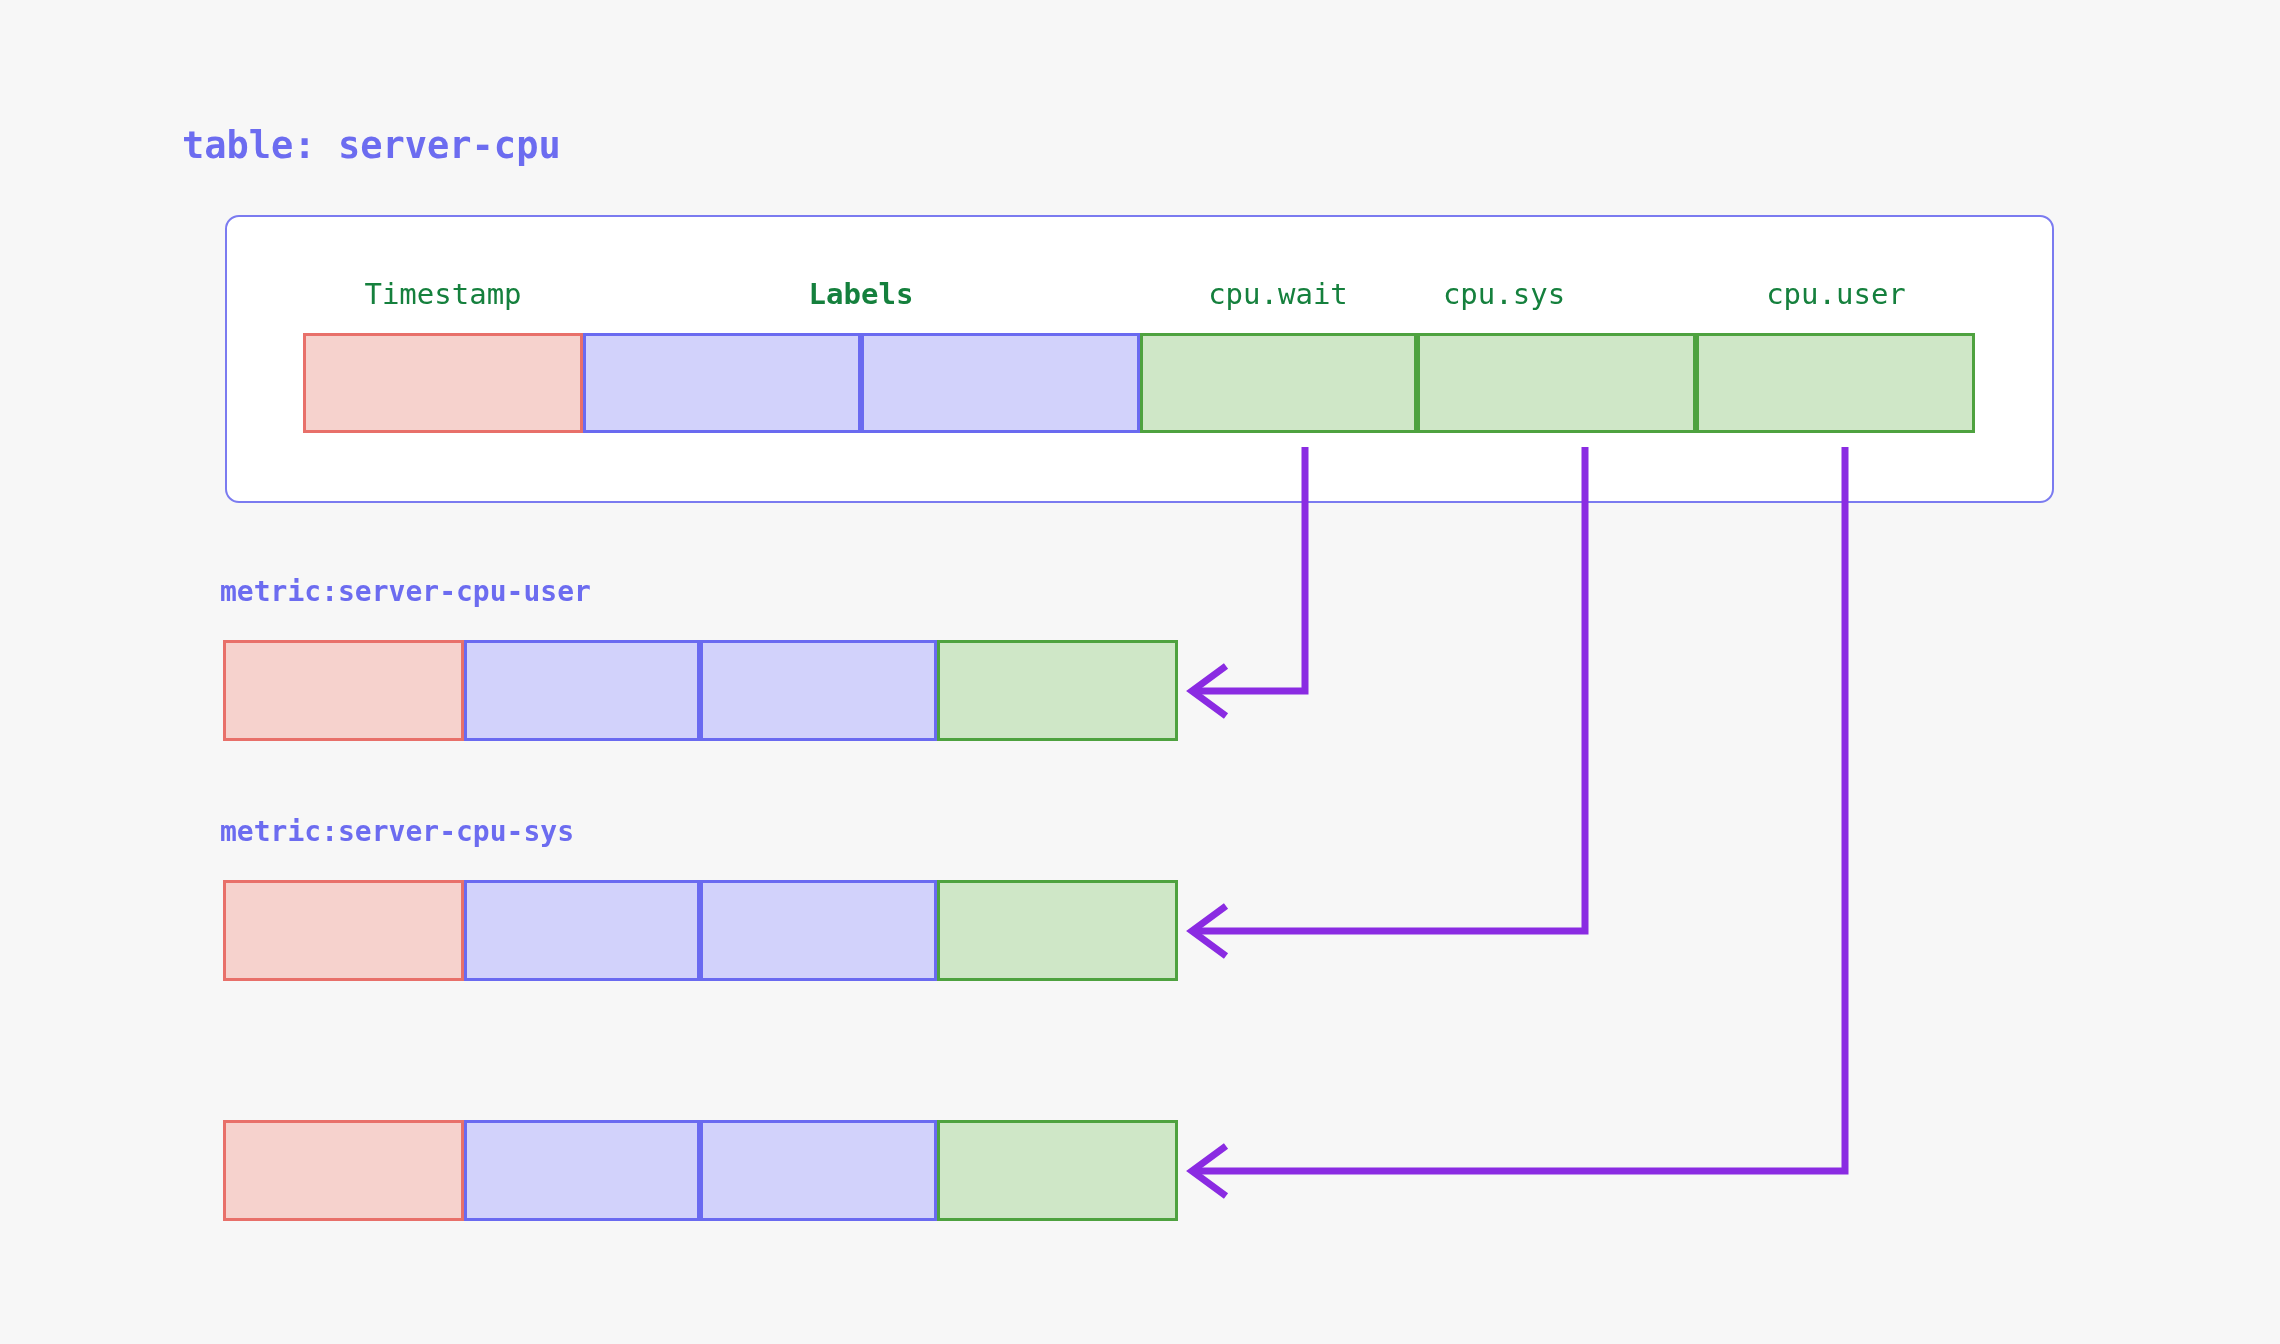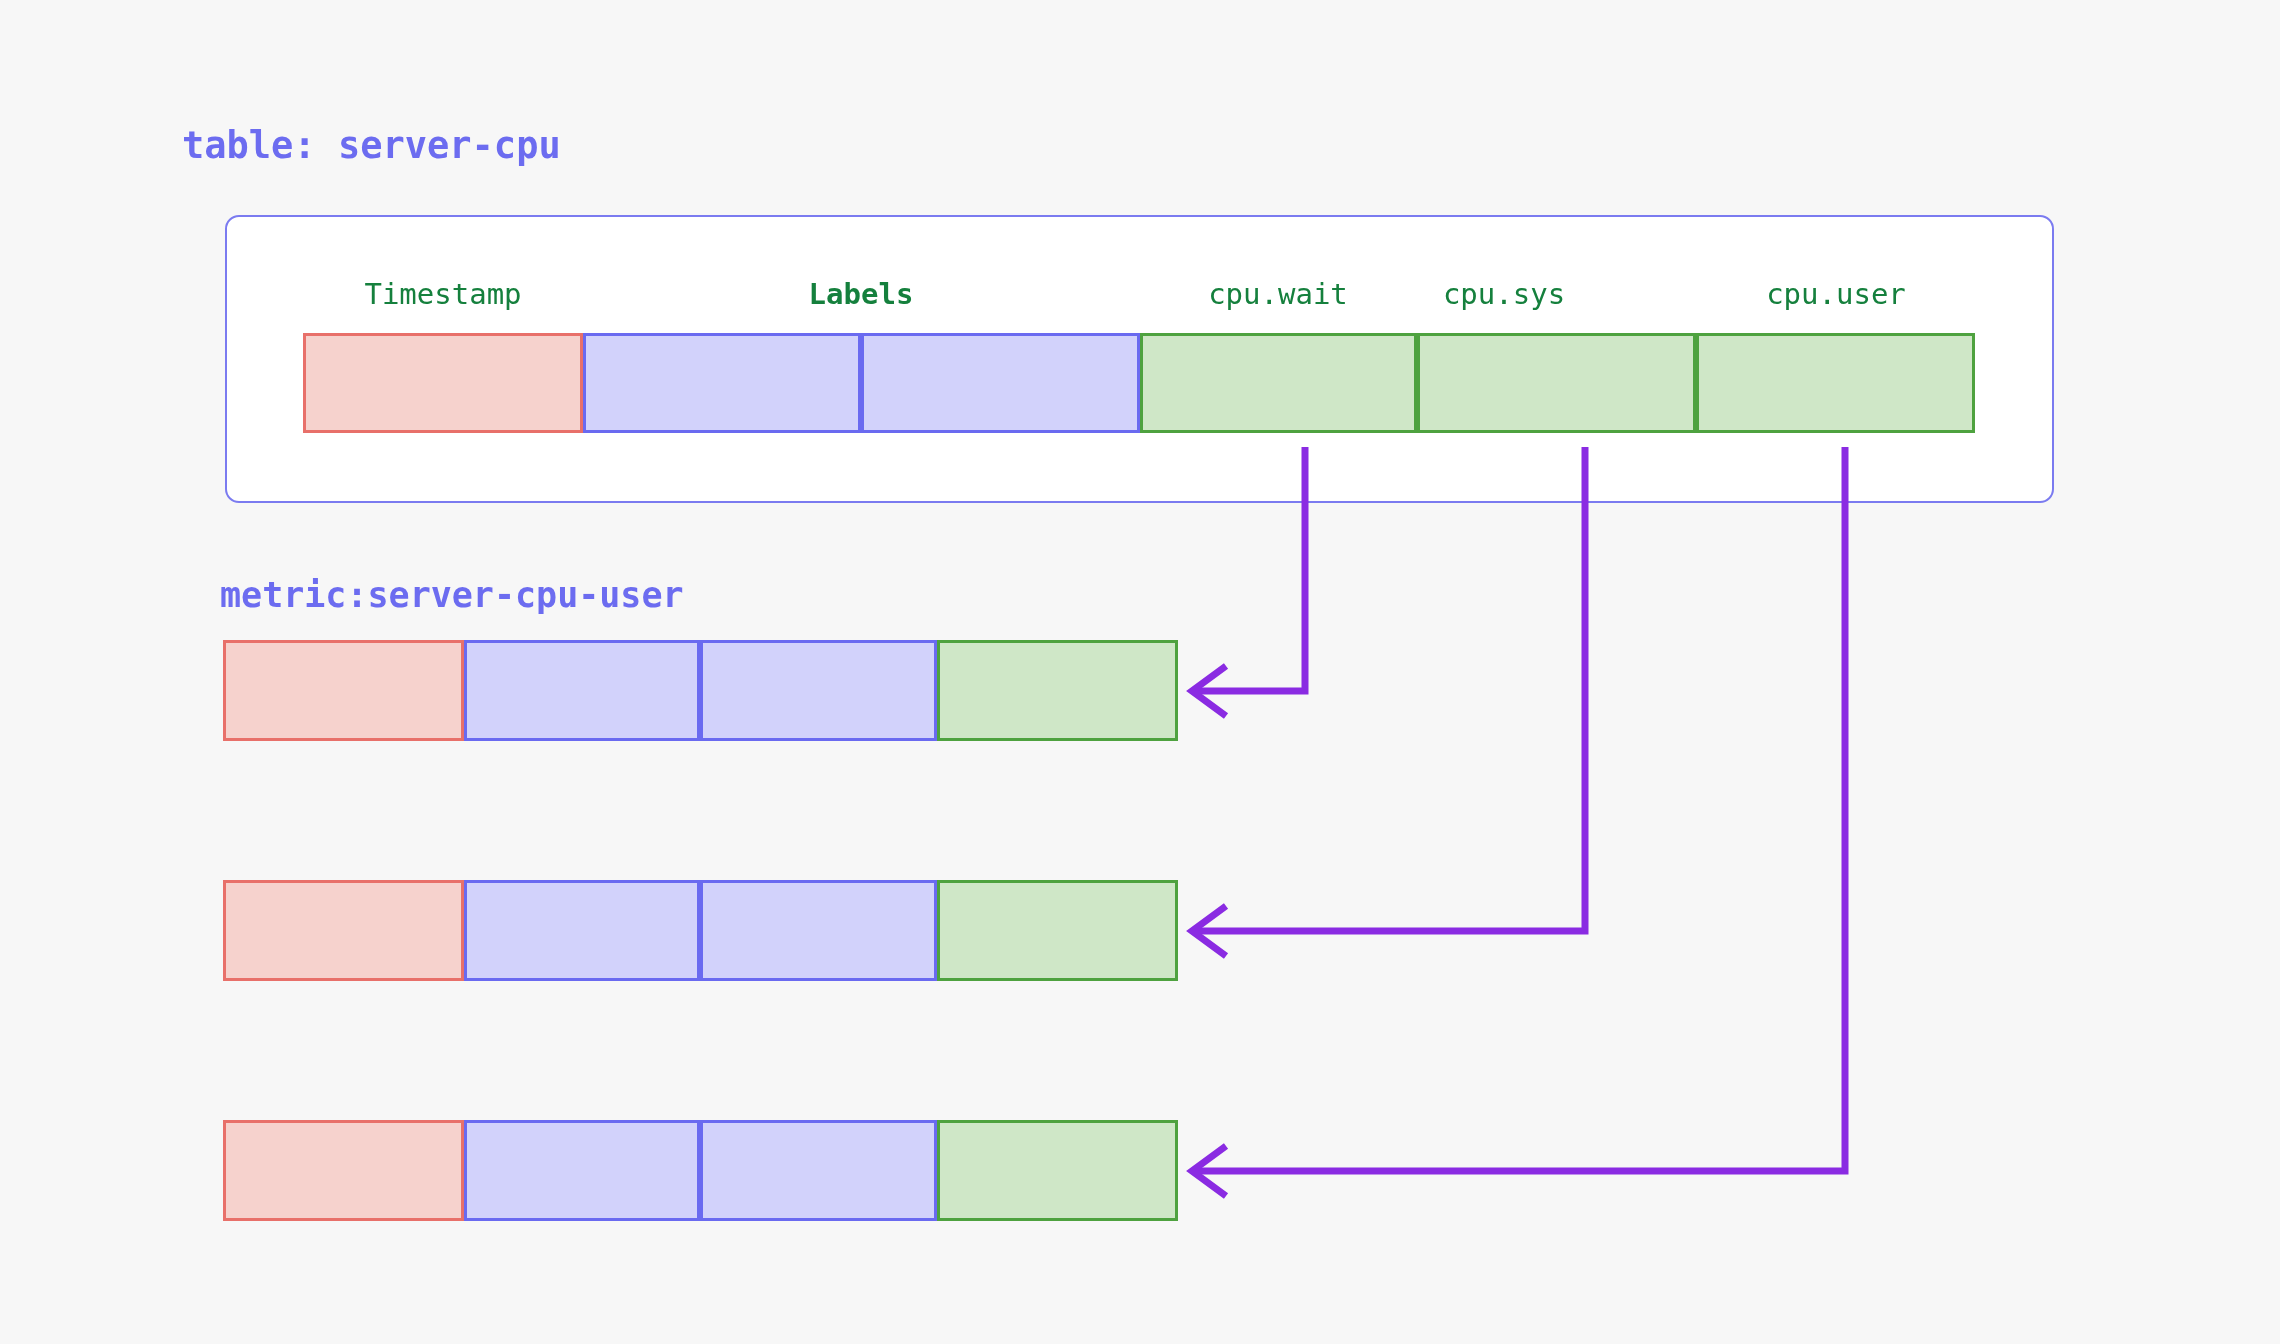--- a/index.html
+++ b/index.html
@@ -27,21 +27,21 @@
     color: #6c6cf0;
     white-space: pre;
     letter-spacing: 0px;
   }
   #table-title {
     left: 182px;
     top: 124px;
     font-size: 37px;
   }
   .metric-title {
-    font-size: 35px;
+    font-size: 28px;
   }
 
   
   #table-card {
     position: absolute;
     left: 225px;
     top: 215px;
     width: 1829px;
     height: 288px;
     background: #ffffff;
@@ -108,20 +108,21 @@
   <div class="cell table-cell green" style="left:1140px; width:277px;"></div>
   <div class="cell table-cell green" style="left:1417px; width:279px;"></div>
   <div class="cell table-cell green" style="left:1696px; width:279px;"></div>
 
   <div class="title-text metric-title" style="left:220px; top:575px;">metric:server-cpu-user</div>
   <div class="cell metric-cell pink" style="left:223px; width:241px; top:640px;"></div>
   <div class="cell metric-cell blue" style="left:464px; width:236px; top:640px;"></div>
   <div class="cell metric-cell blue" style="left:700px; width:237px; top:640px;"></div>
   <div class="cell metric-cell green" style="left:937px; width:241px; top:640px;"></div>
 
+  <div class="title-text metric-title" style="left:220px; top:815px;">metric:server-cpu-sys</div>
   <div class="cell metric-cell pink" style="left:223px; width:241px; top:880px;"></div>
   <div class="cell metric-cell blue" style="left:464px; width:236px; top:880px;"></div>
   <div class="cell metric-cell blue" style="left:700px; width:237px; top:880px;"></div>
   <div class="cell metric-cell green" style="left:937px; width:241px; top:880px;"></div>
 
   <div class="cell metric-cell pink" style="left:223px; width:241px; top:1120px;"></div>
   <div class="cell metric-cell blue" style="left:464px; width:236px; top:1120px;"></div>
   <div class="cell metric-cell blue" style="left:700px; width:237px; top:1120px;"></div>
   <div class="cell metric-cell green" style="left:937px; width:241px; top:1120px;"></div>
 

